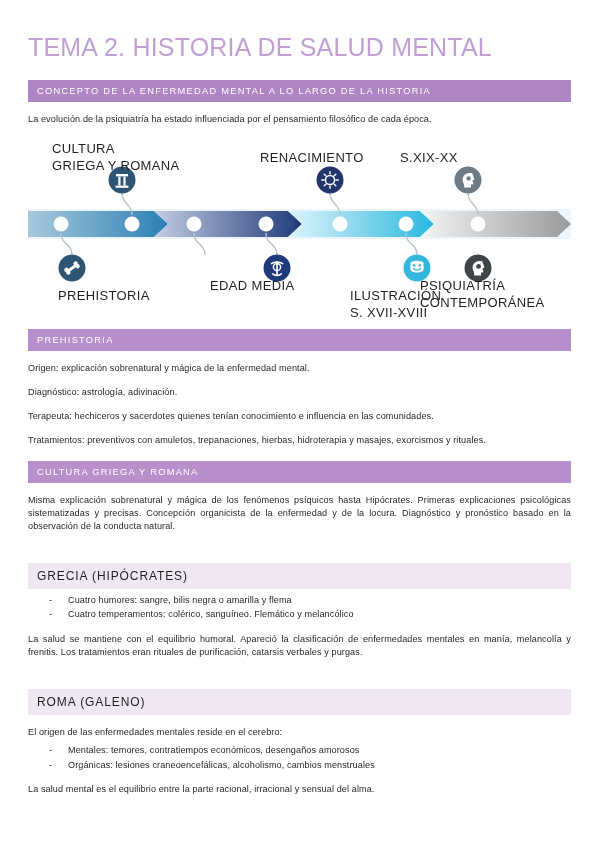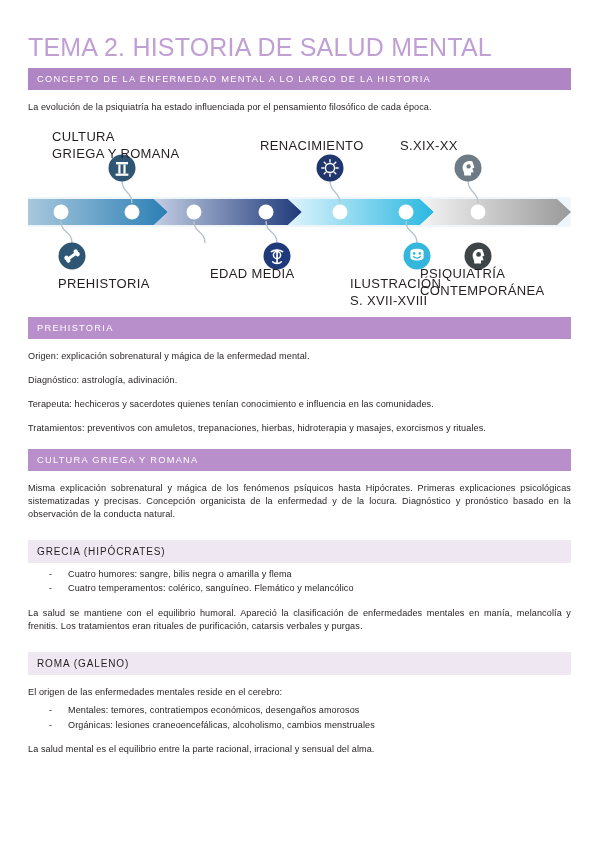--- a/index.html
+++ b/index.html
@@ -28,43 +28,43 @@
     padding-top: 34px;
     font-size: 25px;
     font-weight: 400;
     letter-spacing: 0.2px;
     color: #c09fd4;
     line-height: 1.1;
   }
 
   
   .bar-major {
-    margin-top: 6px;
+    margin-top: 18px;
     background: #b085c4;
     color: #ffffff;
     font-size: 9.3px;
     letter-spacing: 1.25px;
     padding: 6px 9px 6px 9px;
     font-weight: 400;
     box-sizing: border-box;
   }
   .bar-section {
     margin-top: 14px;
     background: #b98fcb;
     color: #ffffff;
     font-size: 9.3px;
     letter-spacing: 1.25px;
     padding: 6px 9px 6px 9px;
     box-sizing: border-box;
   }
   .bar-sub {
-    margin-top: 19px;
+    margin-top: 30px;
     background: #efe8f3;
     color: #231f20;
-    font-size: 10px;
+    font-size: 12px;
     letter-spacing: 0.9px;
     padding: 6px 9px 6px 9px;
     box-sizing: border-box;
   }
 
   
   p.body {
     margin: 11px 0 0 0;
     font-size: 9.1px;
     line-height: 1.42;

